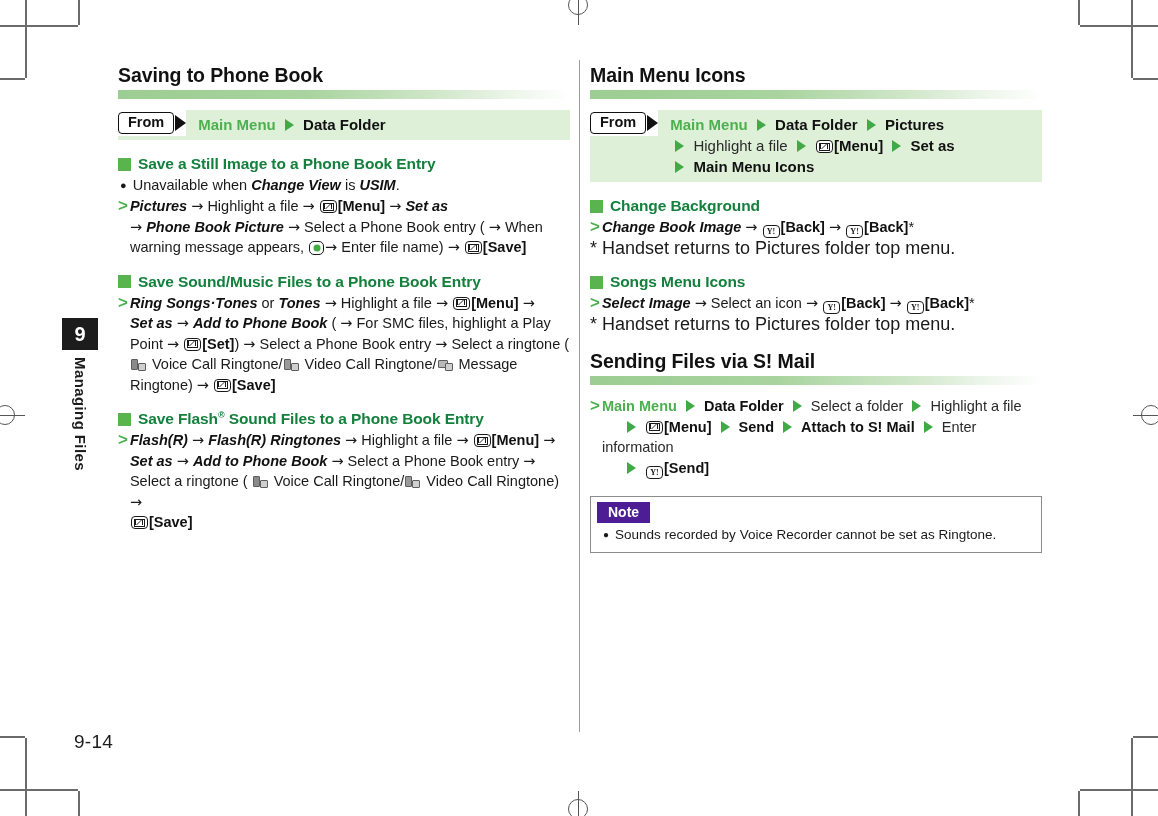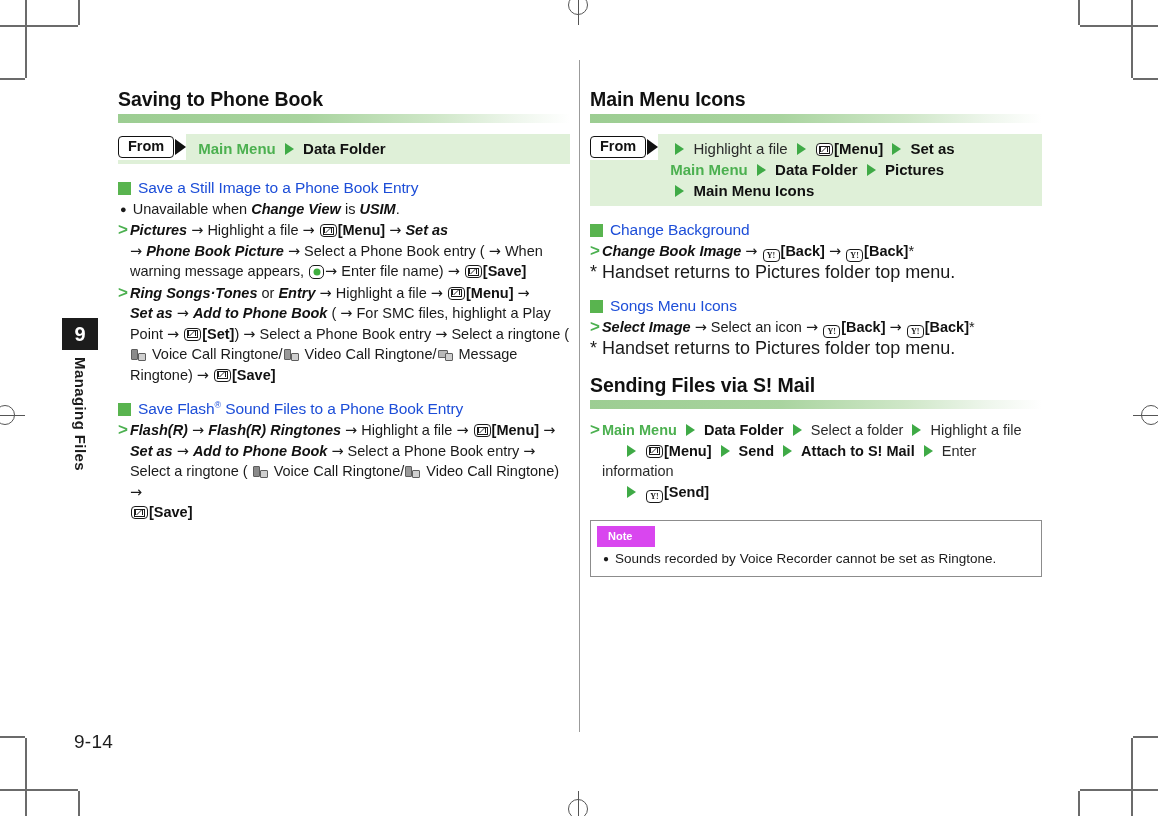--- a/index.html
+++ b/index.html
@@ -22,21 +22,21 @@
   
   .chaptab{position:absolute;left:62px;top:318px;width:36px;display:flex;flex-direction:column;align-items:center;}
   .chapnum{width:36px;height:32px;background:#1c1c1c;color:#fff;font-size:20px;font-weight:bold;
            display:flex;align-items:center;justify-content:center;letter-spacing:0;}
   .chaptext{margin-top:7px;font-size:15px;font-weight:bold;color:#1c1c1c;
             writing-mode:vertical-rl;text-orientation:mixed;letter-spacing:.4px;white-space:nowrap;}
 
   .pagenum{position:absolute;left:74px;top:731px;font-size:19px;color:#1c1c1c;letter-spacing:.3px;}
 
   
-  .col{position:absolute;top:88px;width:452px;}
+  .col{position:absolute;top:64px;width:452px;}
   .col-left{left:118px;}
   .col-right{left:590px;}
   .divider{position:absolute;left:579px;top:60px;width:1px;height:672px;background:#9b9b9b;}
 
   
   h2.sec{font-size:19.5px;font-weight:bold;margin:0;padding:0 0 3px 0;letter-spacing:-.1px;color:#111;}
   .secbar{height:9px;width:100%;
           background:linear-gradient(to right,#9ccd92 0%,#a9d49f 42%,#cfe7c8 70%,#eef6ec 88%,#ffffff 100%);
           margin-bottom:11px;}
   .sec-block{margin-bottom:0;}
@@ -53,21 +53,21 @@
   .gtri{display:inline-block;width:0;height:0;vertical-align:-1px;
         border-top:6px solid transparent;border-bottom:6px solid transparent;border-left:9px solid #3faa46;
         margin:0 5px;}
   .gname{color:#4cb050;font-weight:bold;}
   .bname{color:#111;font-weight:bold;margin-top:11px;}
   .plain{color:#2a2a2a;font-weight:normal;}
 
   
   .subhead{display:flex;align-items:center;margin:15px 0 2px 0;}
   .gsq{width:13px;height:13px;background:#59b44f;margin-right:7px;flex:0 0 auto;}
-  .subhead .t{font-size:15.5px;font-weight:normal;color:#1d4ed8;letter-spacing:-.1px;}
+  .subhead .t{font-size:15.5px;font-weight:bold;color:#15803d;letter-spacing:-.1px;}
 
   
   .bullet{font-size:14.5px;line-height:20px;color:#1a1a1a;display:flex;margin:1px 0 0 2px;}
   .bullet .dot{flex:0 0 auto;margin-right:6px;font-size:11px;line-height:20px;}
   .step{display:flex;font-size:14.5px;line-height:20.5px;color:#1a1a1a;margin-top:1px;}
   .step .gt{flex:0 0 auto;color:#4cb050;font-weight:bold;font-size:17px;line-height:20.5px;margin-right:2px;}
   .step .body{flex:1 1 auto;}
   .note-star{font-size:18px;line-height:19px;color:#1a1a1a;margin-top:1px;}
 
   i.it{font-style:italic;font-weight:bold;color:#111;text-align:center;}
@@ -90,22 +90,22 @@
        background:#3fae3f;transform:translate(-50%,-50%);}
 
   .ico{display:inline-block;width:15px;height:13px;vertical-align:-2px;margin:0 2px 0 1px;position:relative;}
   .ico .b1{position:absolute;left:0;top:1px;width:7px;height:11px;background:#8a8a8a;border:1px solid #5d5d5d;box-sizing:border-box;border-radius:1px;}
   .ico .b2{position:absolute;right:0;bottom:0px;width:8px;height:8px;background:#cfcfcf;border:1px solid #5d5d5d;box-sizing:border-box;border-radius:1px;}
   .ico.video .b1{background:#9a9a9a;}
   .ico.msg .b1{width:10px;height:8px;top:2px;background:#b9b9b9;}
 
   
   .notebox{border:1px solid #8c8c8c;margin-top:17px;position:relative;background:#fff;}
-  .notetab{display:inline-block;background:#d946ef;color:#fff;font-size:11px;font-weight:bold;
-           padding:1px 23px 2px 11px;margin:5px 0 0 6px;line-height:18px;}
+  .notetab{display:inline-block;background:#4c1d95;color:#fff;font-size:14px;font-weight:bold;
+           padding:1px 11px 2px 11px;margin:5px 0 0 6px;line-height:18px;}
   .notebody{font-size:13.5px;line-height:19px;padding:2px 10px 8px 12px;display:flex;}
   .notebody .dot{margin-right:6px;font-size:10px;line-height:19px;}
 </style>
 </head>
 <body>
 
 <div class="page">
 
   <div>
     <div class="crop" style="left:0;top:0;">
@@ -194,23 +194,27 @@
     <div class="bullet">
       <span class="dot">●</span>
       <span>Unavailable when <i class="it">Change View</i> is <i class="it">USIM</i>.</span>
     </div>
     <div class="step">
       <span class="gt">&gt;</span>
       <span class="body"><i class="it">Pictures</i> <span class="arw">→</span> Highlight a file <span class="arw">→</span> <span class="key mail"></span><b class="bd">[Menu]</b> <span class="arw">→</span> <i class="it">Set as</i><br>
       <span class="arw">→</span> <i class="it">Phone Book Picture</i> <span class="arw">→</span> Select a Phone Book entry ( <span class="arw">→</span> When warning message appears, <span class="key center"></span><span class="arw">→</span> Enter file name) <span class="arw">→</span> <span class="key mail"></span><b class="bd">[Save]</b></span>
     </div>
 
-    <div class="step">
-      <span class="gt">&gt;</span>
-      <span class="body"><i class="it">Ring Songs·Tones</i> or <i class="it">Entry</i> <span class="arw">→</span> Highlight a file <span class="arw">→</span> <span class="key mail"></span><b class="bd">[Menu]</b> <span class="arw">→</span><br>
+    <div class="subhead">
+      <span class="gsq"></span>
+      <span class="t">Save Sound/Music Files to a Phone Book Entry</span>
+    </div>
+    <div class="step">
+      <span class="gt">&gt;</span>
+      <span class="body"><i class="it">Ring Songs·Tones</i> or <i class="it">Tones</i> <span class="arw">→</span> Highlight a file <span class="arw">→</span> <span class="key mail"></span><b class="bd">[Menu]</b> <span class="arw">→</span><br>
       <i class="it">Set as</i> <span class="arw">→</span> <i class="it">Add to Phone Book</i> ( <span class="arw">→</span> For SMC files, highlight a Play Point <span class="arw">→</span> <span class="key mail"></span><b class="bd">[Set]</b>) <span class="arw">→</span> Select a Phone Book entry <span class="arw">→</span> Select a ringtone ( <span class="ico"><span class="b1"></span><span class="b2"></span></span> Voice Call Ringtone/<span class="ico video"><span class="b1"></span><span class="b2"></span></span> Video Call Ringtone/<span class="ico msg"><span class="b1"></span><span class="b2"></span></span> Message Ringtone) <span class="arw">→</span> <span class="key mail"></span><b class="bd">[Save]</b></span>
     </div>
 
     <div class="subhead">
       <span class="gsq"></span>
       <span class="t">Save Flash<sup style="font-size:9px;">®</sup> Sound Files to a Phone Book Entry</span>
     </div>
     <div class="step">
       <span class="gt">&gt;</span>
       <span class="body"><i class="it">Flash(R)</i> <span class="arw">→</span> <i class="it">Flash(R) Ringtones</i> <span class="arw">→</span> Highlight a file <span class="arw">→</span> <span class="key mail"></span><b class="bd">[Menu]</b> <span class="arw">→</span><br>
@@ -227,33 +231,33 @@
       <div class="secbar"></div>
     </div>
 
     <div class="frombox">
       <div class="frombadge">
         <span class="lbl">From</span>
         <span class="btri"></span>
       </div>
       <div class="fromlines">
         <div class="ln">
-          <span class="gtri"></span>
-          <span class="plain">Highlight a file</span>
-          <span class="gtri"></span>
-          <span class="key mail"></span><span class="bname">[Menu]</span>
-          <span class="gtri"></span>
-          <span class="bname">Set as</span>
+          <span class="gname">Main Menu</span>
+          <span class="gtri"></span>
+          <span class="bname">Data Folder</span>
+          <span class="gtri"></span>
+          <span class="bname">Pictures</span>
         </div>
         <div class="ln">
-          <span class="gname">Main Menu</span>
-          <span class="gtri"></span>
-          <span class="bname">Data Folder</span>
-          <span class="gtri"></span>
-          <span class="bname">Pictures</span>
+          <span class="gtri"></span>
+          <span class="plain">Highlight a file</span>
+          <span class="gtri"></span>
+          <span class="key mail"></span><span class="bname">[Menu]</span>
+          <span class="gtri"></span>
+          <span class="bname">Set as</span>
         </div>
         <div class="ln">
           <span class="gtri"></span>
           <span class="bname">Main Menu Icons</span>
         </div>
       </div>
     </div>
 
     <div class="subhead">
       <span class="gsq"></span>

